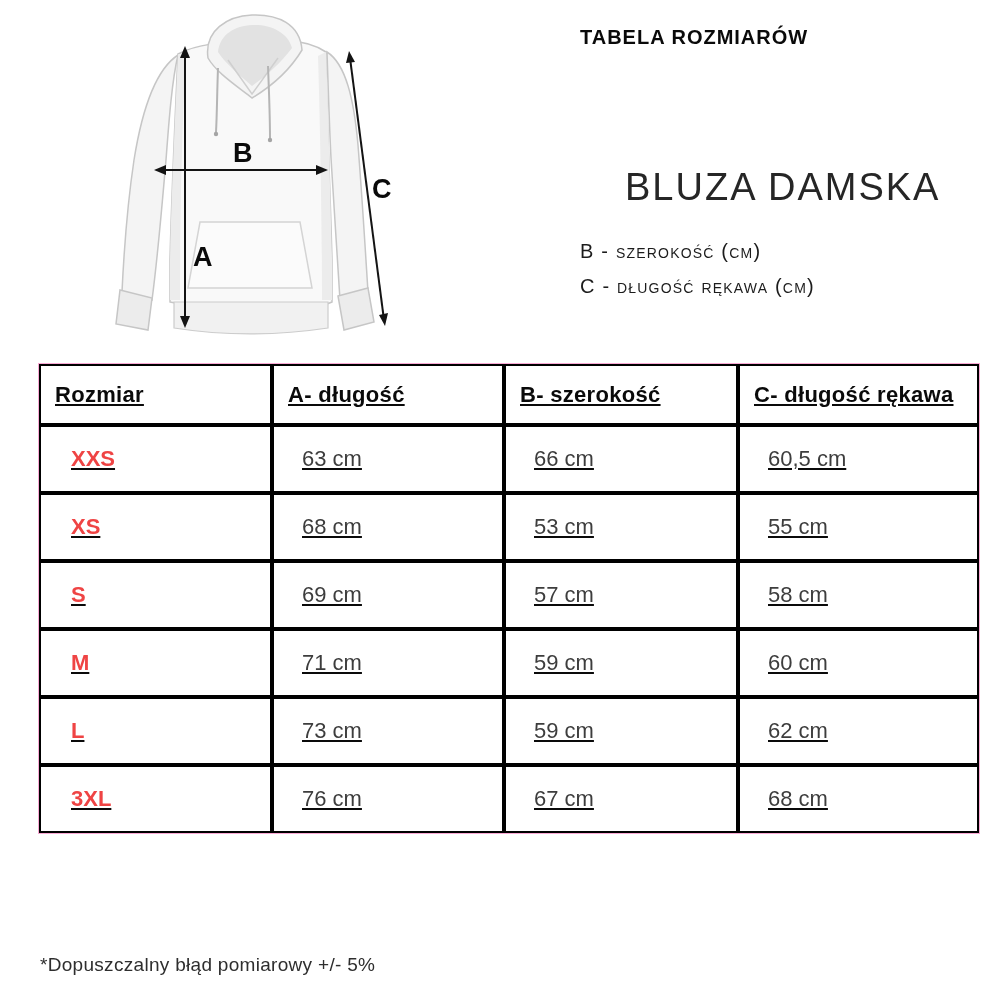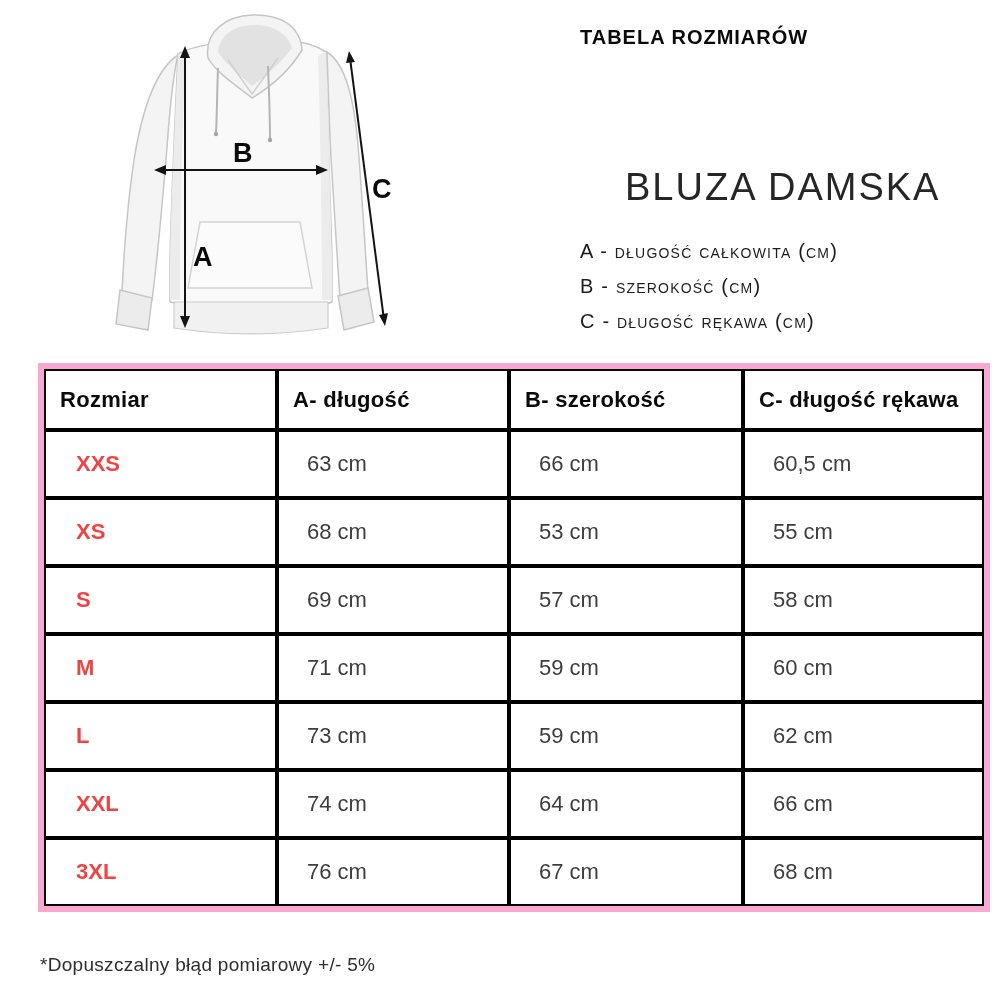--- a/index.html
+++ b/index.html
@@ -17,21 +17,22 @@
     font-size:38px;font-weight:100;letter-spacing:2px;color:#262626;white-space:nowrap;margin-left:48px;
   }
   .legend{position:absolute;left:580px;top:234px;}
   .legend-item{
     font-variant:small-caps;font-size:20px;font-weight:500;letter-spacing:1.2px;
     color:#1c1c1c;line-height:35px;white-space:nowrap;
   }
   table.size-table{
     position:absolute;left:38px;top:363px;width:940px;
     border-collapse:separate;border-spacing:0;table-layout:fixed;
-    border:6px solid #f9a8d4;
+    border:1px solid #f9a8d4;
+    text-decoration:underline;
   }
   .size-table th,.size-table td{border:2px solid #000;vertical-align:middle;background:#fff;}
   .size-table th{
     height:57px;text-align:left;padding:0 0 0 14px;
     font-size:22px;font-weight:700;letter-spacing:0.3px;color:#0a0a0a;white-space:nowrap;
   }
   .size-table td{height:62px;font-size:22px;white-space:nowrap;}
   .size-table td.size-cell{padding-left:30px;font-weight:700;color:#ef4444;}
   .size-table td.val-cell{padding-left:28px;font-weight:400;color:#3d3d3d;}
   .footnote{
@@ -87,21 +88,20 @@
   </g>
   <text x="93" y="266" font-size="27" font-weight="700" fill="#0a0a0a">A</text>
   <text x="133" y="162" font-size="27" font-weight="700" fill="#0a0a0a">B</text>
   <text x="272" y="198" font-size="27" font-weight="700" fill="#0a0a0a">C</text>
 </svg>
 
 <div class="page-title">TABELA ROZMIARÓW</div>
 <div class="product-title">BLUZA DAMSKA</div>
 
 <div class="legend">
-  <div class="legend-item">A - długość całkowita (cm)</div>
   <div class="legend-item">B - szerokość (cm)</div>
   <div class="legend-item">C - długość rękawa (cm)</div>
 </div>
 
 <table class="size-table">
   <colgroup>
       <col style="width:233px">
       <col style="width:232px">
       <col style="width:234px">
       <col style="width:241px">
@@ -139,26 +139,20 @@
       <td class="val-cell">59 cm</td>
       <td class="val-cell">60 cm</td>
     </tr>
     <tr>
       <td class="size-cell">L</td>
       <td class="val-cell">73 cm</td>
       <td class="val-cell">59 cm</td>
       <td class="val-cell">62 cm</td>
     </tr>
     <tr>
-      <td class="size-cell">XXL</td>
-      <td class="val-cell">74 cm</td>
-      <td class="val-cell">64 cm</td>
-      <td class="val-cell">66 cm</td>
-    </tr>
-    <tr>
       <td class="size-cell">3XL</td>
       <td class="val-cell">76 cm</td>
       <td class="val-cell">67 cm</td>
       <td class="val-cell">68 cm</td>
     </tr>
   </tbody>
 </table>
 
 <div class="footnote">*Dopuszczalny błąd pomiarowy +/- 5%</div>
 

